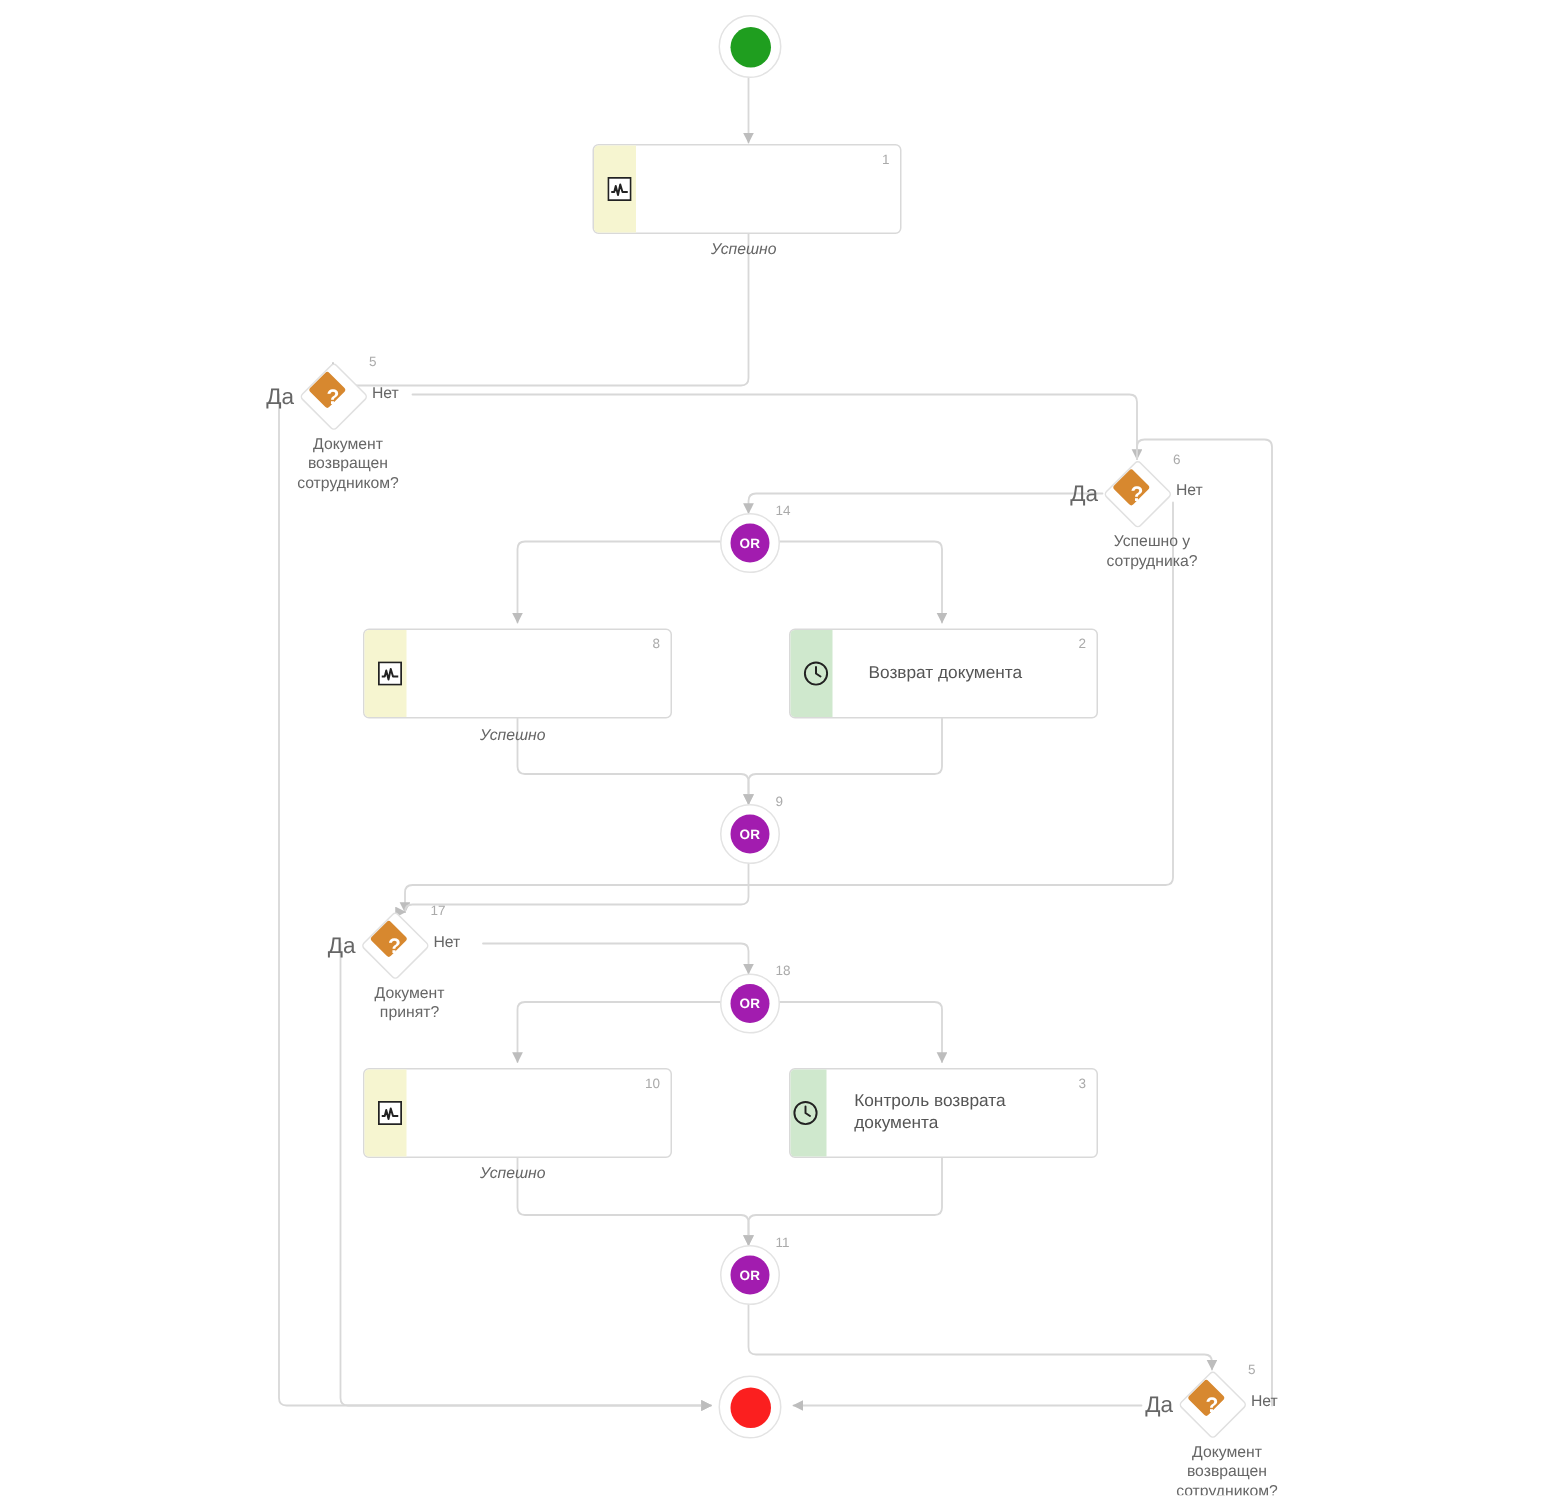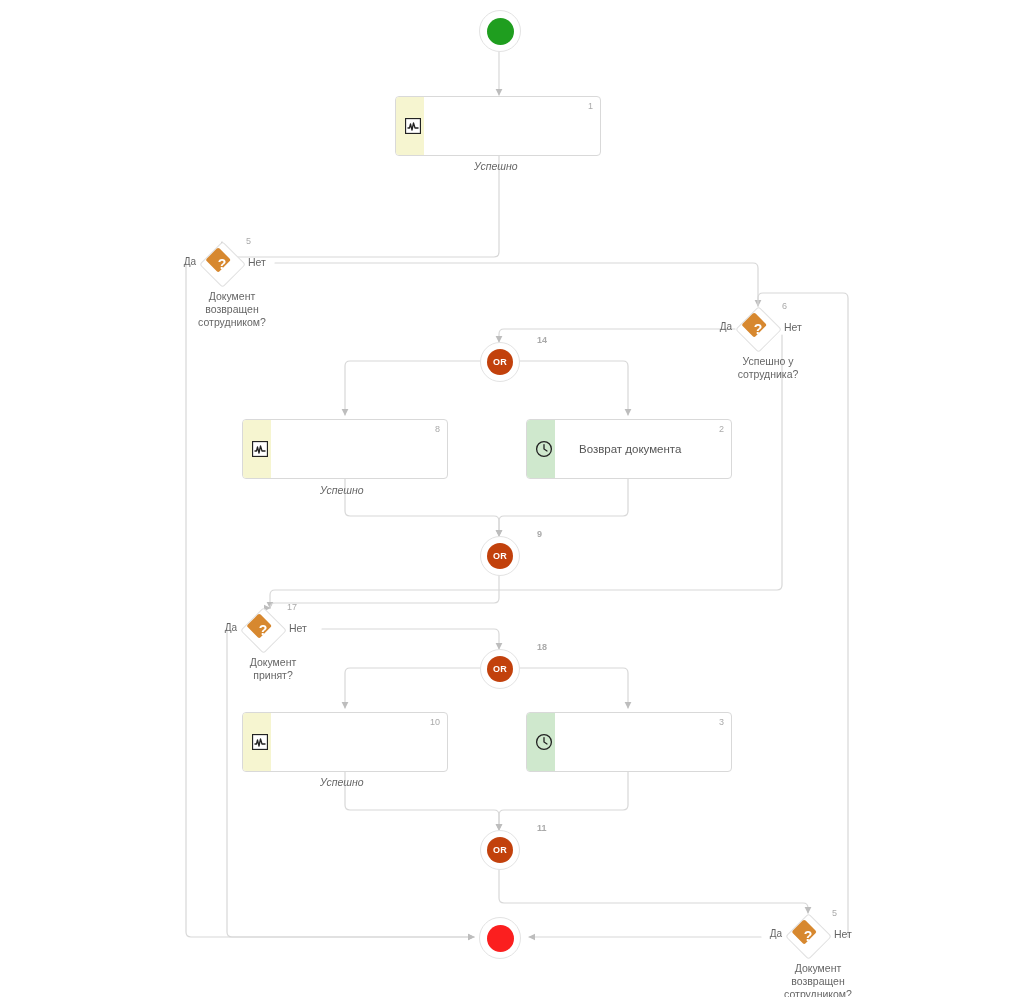--- a/index.html
+++ b/index.html
@@ -20,32 +20,32 @@
 
   
   .dia{position:absolute;width:44px;height:44px;}
   .dia .outer{position:absolute;left:0;top:0;width:31.1px;height:31.1px;margin:6.45px;
      background:#ffffff;border:1px solid #e0e0e0;transform:rotate(45deg);border-radius:3px;}
   .dia .inner{position:absolute;left:9px;top:9px;width:18.4px;height:18.4px;
      background:#d7882f;transform:rotate(45deg);border-radius:2px;}
   .dia .q{position:absolute;left:0;top:0;width:44px;height:44px;display:flex;align-items:center;
      justify-content:center;color:#ffffff;font-size:14px;font-weight:bold;}
   .dia .num{position:absolute;top:-6px;left:46px;font-size:9px;color:#aaaaaa;white-space:nowrap;}
-  .dia .yes{position:absolute;right:48px;top:14px;font-size:10px;color:#666;white-space:nowrap;}
+  .dia .yes{position:absolute;right:48px;top:14px;font-size:15px;color:#666;white-space:nowrap;}
   .dia .no{position:absolute;left:48px;top:14px;font-size:10.5px;color:#666;white-space:nowrap;}
   .dia .cap{position:absolute;top:48px;left:50%;transform:translateX(-50%);font-size:10.5px;
      color:#666;text-align:center;line-height:13px;white-space:nowrap;padding-left:20px;}
 
   
   .orj{position:absolute;width:38px;height:38px;border-radius:50%;background:#fff;
        border:1px solid #e3e3e3;display:flex;align-items:center;justify-content:center;}
-  .orj .core{width:26px;height:26px;border-radius:50%;background:#c2410c;color:#fff;
+  .orj .core{width:26px;height:26px;border-radius:50%;background:#a21caf;color:#fff;
        font-size:9px;font-weight:bold;display:flex;align-items:center;justify-content:center;
        letter-spacing:.3px;}
-  .orj .num{position:absolute;top:-8px;left:56px;font-size:9px;color:#aaa;font-weight:bold;}
+  .orj .num{position:absolute;top:-8px;left:36px;font-size:9px;color:#aaa;}
 
   
   .term{position:absolute;width:40px;height:40px;border-radius:50%;background:#fff;
         border:1px solid #e3e3e3;display:flex;align-items:center;justify-content:center;}
   .term .dot{width:27px;height:27px;border-radius:50%;}
   .term.start .dot{background:#1f9e1f;}
   .term.end .dot{background:#fb1f1f;}
 
   
   .elabel{position:absolute;font-size:10.5px;color:#666;white-space:nowrap;font-style:italic;}
@@ -213,20 +213,21 @@
   <div class="elabel" style="left:320px;top:776px;">Успешно</div>
 
   <div class="task green" style="left:526px;top:712px;width:206px;height:60px;">
     <div class="stripe"></div>
     <div class="ico">
       <svg width="18" height="18" viewBox="0 0 18 18">
         <circle cx="9" cy="9" r="7.4" fill="none" stroke="#222" stroke-width="1.3"></circle>
         <path d="M9,4.6 L9,9 L12,11" fill="none" stroke="#222" stroke-width="1.3" stroke-linecap="round"></path>
       </svg>
     </div>
+    <div class="label">Контроль возврата документа</div>
     <div class="num">3</div>
   </div>
 
   <div class="orj" style="left:480px;top:830px;">
     <div class="core">OR</div>
     <div class="num">11</div>
   </div>
 
   <div class="dia" style="left:786px;top:914px;">
     <div class="outer"></div>

